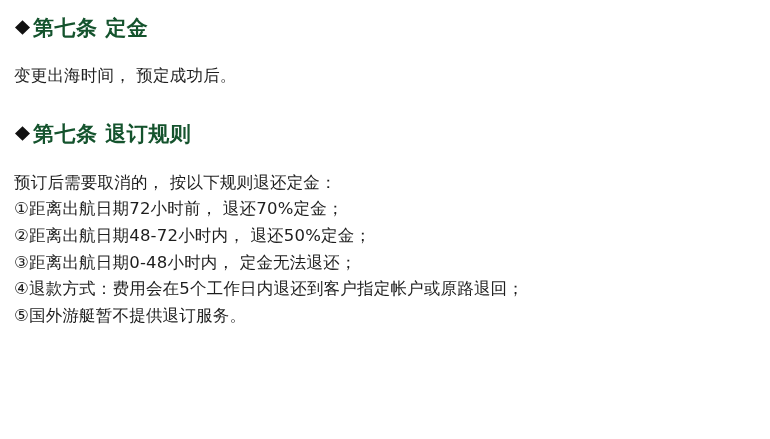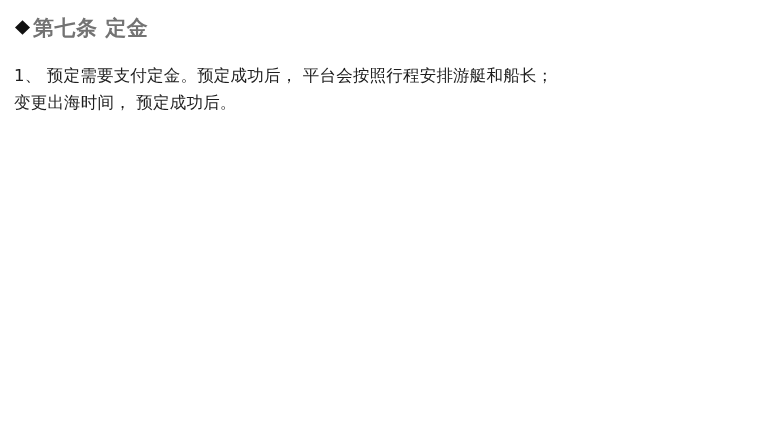--- a/index.html
+++ b/index.html
@@ -27,21 +27,21 @@
   }
   .section-heading {
     display: flex;
     align-items: baseline;
     font-size: 21px;
     font-weight: bold;
     letter-spacing: 0.5px;
     line-height: 1.4;
     margin: 0;
     padding: 0;
-    color: #737373;
+    color: #14532d;
   }
   .diamond-icon {
     display: inline-block;
     width: 17px;
     height: 17px;
     margin-right: 2px;
     position: relative;
     top: 1px;
     flex: 0 0 auto;
   }
@@ -72,21 +72,36 @@
   <div class="section sec1">
     <div class="section-heading">
       <span class="diamond-icon">
         <svg viewBox="0 0 17 17" width="17" height="17" aria-hidden="true">
           <polygon points="8.5,1.2 16,8.5 8.5,15.8 1,8.5" fill="#111111"></polygon>
         </svg>
       </span>
       <span class="heading-text">第七条 定金</span>
     </div>
     <div class="body-block sec1-body">
-      <p class="para list-line">1、 预定需要支付定金。预定成功后， 平台会按照行程安排游艇和船长；</p>
       <p class="para list-line">变更出海时间， 预定成功后。</p>
     </div>
   </div>
 
   <div class="section sec2">
+    <div class="section-heading">
+      <span class="diamond-icon">
+        <svg viewBox="0 0 17 17" width="17" height="17" aria-hidden="true">
+          <polygon points="8.5,1.2 16,8.5 8.5,15.8 1,8.5" fill="#111111"></polygon>
+        </svg>
+      </span>
+      <span class="heading-text">第七条 退订规则</span>
+    </div>
+    <div class="body-block sec2-body">
+      <p class="para list-line">预订后需要取消的， 按以下规则退还定金：</p>
+      <p class="para list-line">①距离出航日期72小时前， 退还70%定金；</p>
+      <p class="para list-line">②距离出航日期48-72小时内， 退还50%定金；</p>
+      <p class="para list-line">③距离出航日期0-48小时内， 定金无法退还；</p>
+      <p class="para list-line">④退款方式：费用会在5个工作日内退还到客户指定帐户或原路退回；</p>
+      <p class="para list-line">⑤国外游艇暂不提供退订服务。</p>
+    </div>
   </div>
 
 </div>
 
 </body></html>

